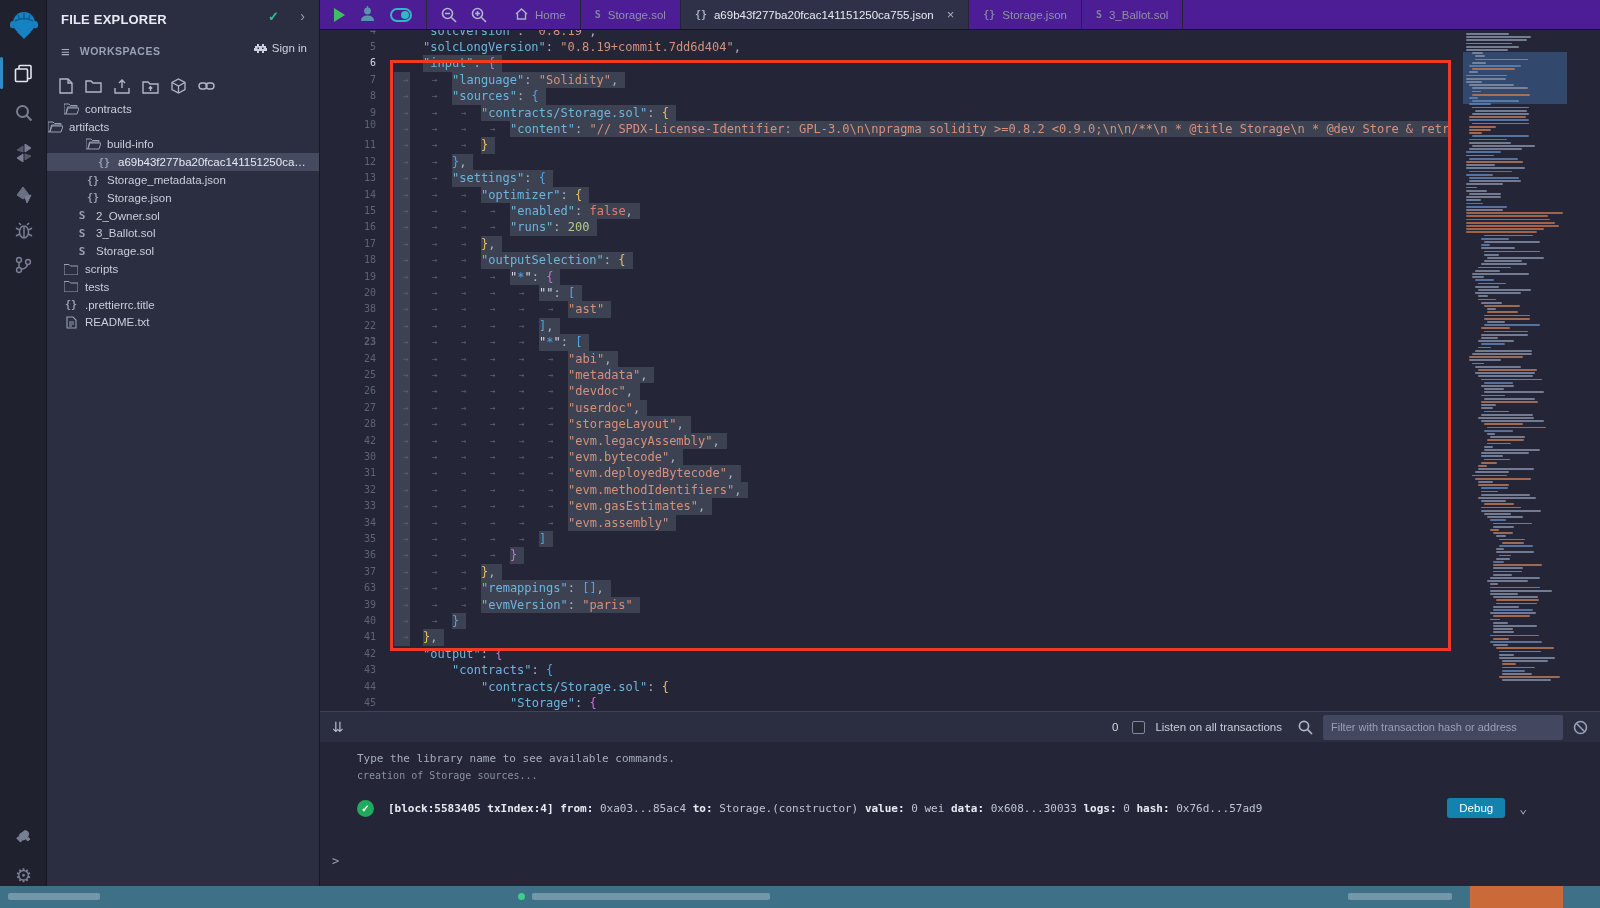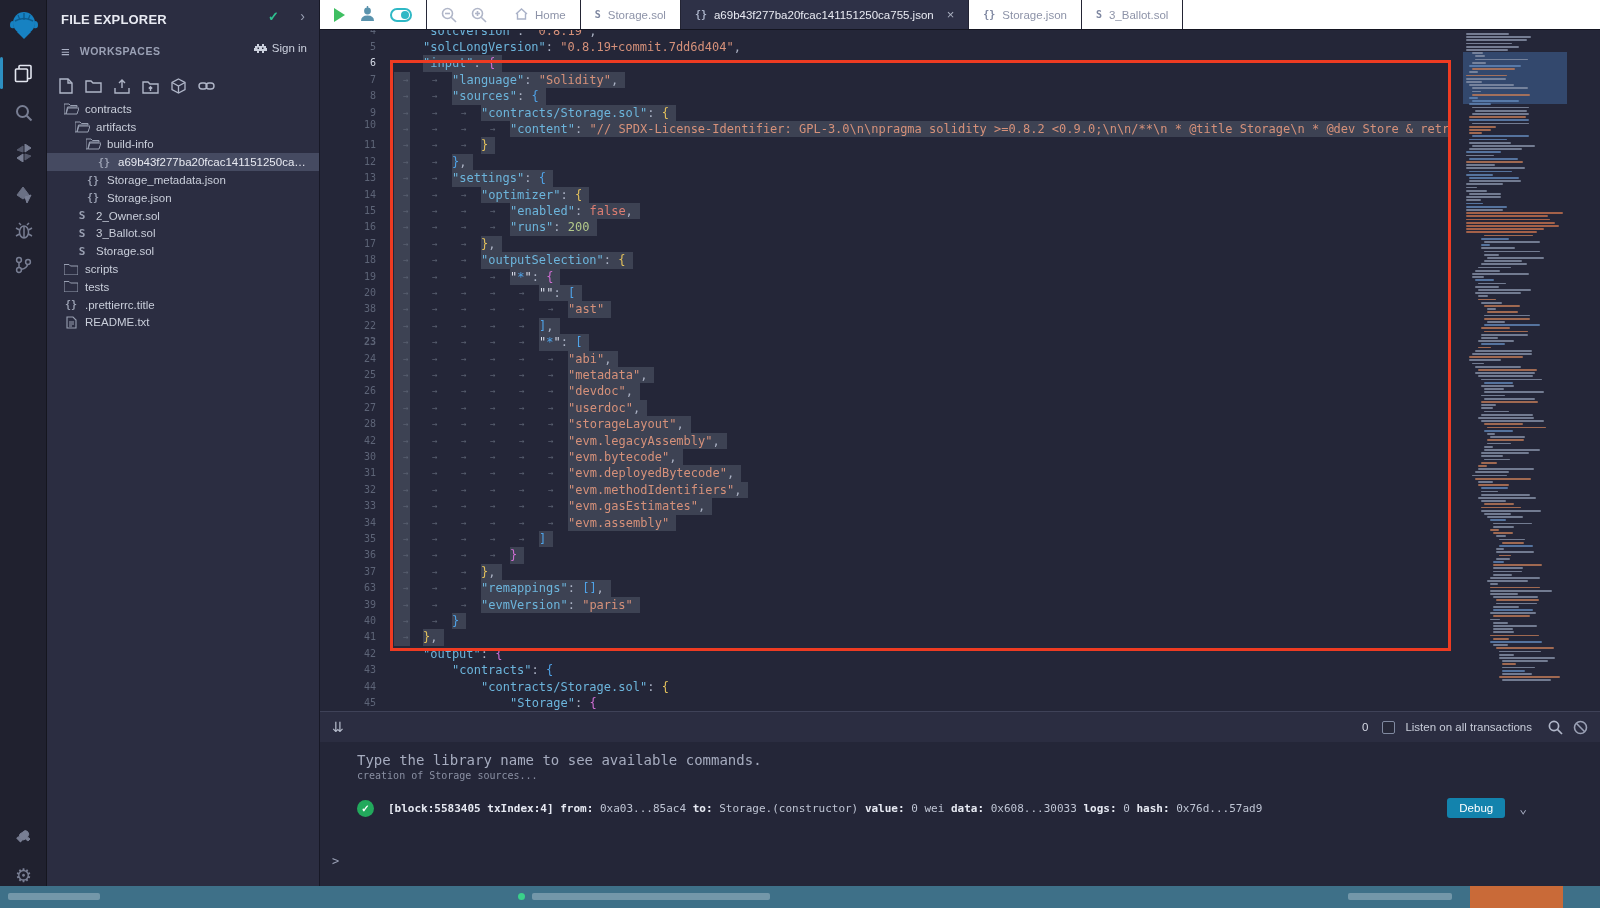--- a/index.html
+++ b/index.html
@@ -32,21 +32,21 @@
   .tree { position:relative; margin-top:4px; }
   .tree-row { position:relative; height:17.8px; display:flex; align-items:center; font-size:11.5px; color:#c9ceda; white-space:nowrap; }
   .tree-row.selected { background:#454a61; color:#e8eaf2; }
   .tree-ico { display:inline-flex; width:16px; justify-content:center; margin-right:6px; flex:none; }
   .tree-ico svg { stroke:#99a0b2; fill:none; }
   .tree-ico.txt { color:#9aa0b2; font-weight:bold; font-size:10px; font-family:"DejaVu Sans Mono", monospace; }
   .tree-label { overflow:hidden; text-overflow:ellipsis; max-width:188px; }
 
   
   .editor-region { position:absolute; left:320px; top:0; width:1280px; height:886px; background:#242638; }
-  .tabbar { position:absolute; left:0; top:0; width:1280px; height:30px; background:#ffffff; display:flex; align-items:stretch; border-bottom:1px solid #141521; }
+  .tabbar { position:absolute; left:0; top:0; width:1280px; height:30px; background:#4c1d95; display:flex; align-items:stretch; border-bottom:1px solid #141521; }
   .tb-tools { display:flex; align-items:center; gap:14px; padding:0 14px 0 14px; border-right:1px solid #272939; }
   .play-btn { width:0; height:0; border-left:11px solid #3fbf62; border-top:7px solid transparent; border-bottom:7px solid transparent; }
   .toggle-pill { width:22px; height:14px; border:2px solid #2fb8c5; border-radius:8px; position:relative; }
   .toggle-pill::after { content:""; position:absolute; right:1px; top:1px; width:8px; height:8px; border-radius:50%; background:#2fb8c5; }
   .tab { display:flex; align-items:center; gap:7px; padding:0 14px; font-size:11.5px; color:#8d93a8; border-right:1px solid #232434; white-space:nowrap; }
   .tab .ticon { font-family:"DejaVu Sans Mono", monospace; font-weight:bold; font-size:10px; color:#7d86a0; }
   .tab.active { background:#2e3147; color:#e8eaf2; }
   .tab.active .ticon { color:#aab2c8; }
   .tab-close { margin-left:6px; color:#aab0c0; font-size:13px; }
 
@@ -73,21 +73,21 @@
   
   .terminal-bar { position:absolute; left:0; top:711px; width:1280px; height:31px; background:#2b2d41; border-top:1px solid #3f4258; display:flex; align-items:center; padding:0 12px; z-index:5; }
   .term-collapse { color:#b6bccc; font-size:14px; }
   .term-right { margin-left:auto; display:flex; align-items:center; gap:10px; }
   .term-badge { color:#d7dbe6; font-size:11.5px; margin-right:4px; }
   .term-check { width:13px; height:13px; border:1px solid #8089a0; border-radius:2px; background:#262838; }
   .term-listen { color:#c8cdda; font-size:11.5px; }
   .term-input { width:240px; height:25px; background:#434860; border:none; border-radius:2px; color:#dfe3ee; font-size:11px; padding:0 8px; }
   .term-input::placeholder { color:#9aa0b4; }
   .terminal-body { position:absolute; left:0; top:742px; width:1280px; height:144px; background:#242638; font-family:"DejaVu Sans Mono", monospace; }
-  .term-line1 { position:absolute; left:37px; top:10px; font-size:14px; color:#a6acbf; }
+  .term-line1 { position:absolute; left:37px; top:10px; font-size:11px; color:#a6acbf; }
   .term-line2 { position:absolute; left:37px; top:28px; font-size:10px; color:#8a90a3; }
   .tx-row { position:absolute; left:37px; top:56px; width:1210px; display:flex; align-items:center; gap:14px; }
   .tx-check { width:17px; height:17px; border-radius:50%; background:#22a95c; color:#fff; font-size:10px; font-weight:bold; text-align:center; line-height:17px; flex:none; font-family:"Liberation Sans",sans-serif; }
   .tx-text { font-size:11px; flex:1; white-space:nowrap; overflow:hidden; }
   .txb { color:#e6e9f2; font-weight:bold; } .txn { color:#bfc5d4; }
   .debug-btn { flex:none; background:#1383ad; color:#fff; font-family:"Liberation Sans",sans-serif; font-size:11.5px; padding:4px 12px; border-radius:3px; border:none; }
   .tx-chev { flex:none; color:#aab0c4; font-size:13px; margin-right:40px; }
   .term-prompt { position:absolute; left:12px; top:112px; font-size:12px; color:#9aa0b5; }
 
   
@@ -229,21 +229,21 @@
     <div class="tree" id="tree">
         <div class="tree-row" style="padding-left: 16px;">
           <span class="tree-ico">
             <svg width="15" height="12" viewBox="0 0 15 12" fill="#99a0b2" stroke="none">
               <path d="M0 1 H5 L6.5 2.5 H13 V4 H3.5 L1.8 11 H0 Z"></path>
               <path d="M3.8 5 H15 L13 11 H2.2 Z"></path>
             </svg>
           </span>
           <span class="tree-label">contracts</span>
         </div>
-        <div class="tree-row" style="padding-left: 27px;">
+        <div class="tree-row" style="">
           <span class="tree-ico">
             <svg width="15" height="12" viewBox="0 0 15 12" fill="#99a0b2" stroke="none">
               <path d="M0 1 H5 L6.5 2.5 H13 V4 H3.5 L1.8 11 H0 Z"></path>
               <path d="M3.8 5 H15 L13 11 H2.2 Z"></path>
             </svg>
           </span>
           <span class="tree-label">artifacts</span>
         </div>
         <div class="tree-row" style="padding-left: 38px;">
           <span class="tree-ico">
@@ -670,20 +670,21 @@
       <div class="term-right">
         <span class="term-badge">0</span>
         <span class="term-check"></span>
         <span class="term-listen">Listen on all transactions</span>
         <span style="margin-left:6px">
             <svg class="icn" width="15" height="15" viewBox="0 0 15 15" fill="none" stroke="#b0b6c8" stroke-width="1.7">
               <circle cx="6" cy="6" r="4.6"></circle>
               <line x1="9.4" y1="9.4" x2="14" y2="14"></line>
             </svg>
           </span>
+        <input class="term-input" placeholder="Filter with transaction hash or address" style="">
         <span>
             <svg class="icn" width="15" height="15" viewBox="0 0 15 15" fill="none" stroke="#9aa0b4" stroke-width="1.6">
               <circle cx="7.5" cy="7.5" r="6"></circle>
               <line x1="3.3" y1="3.3" x2="11.7" y2="11.7"></line>
             </svg>
           </span>
       </div>
     </div>
     <div class="terminal-body">
       <div class="term-line1">Type the library name to see available commands.</div>

